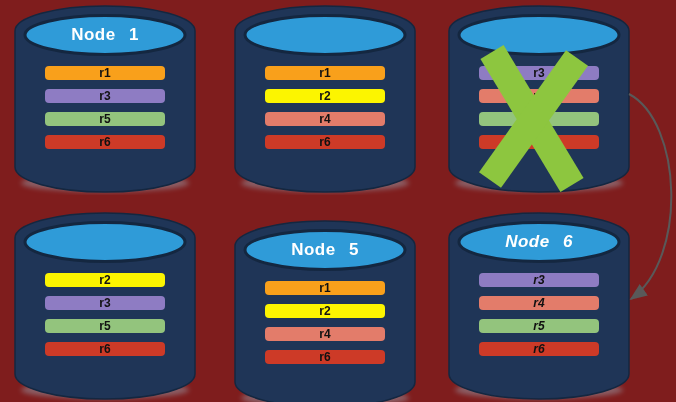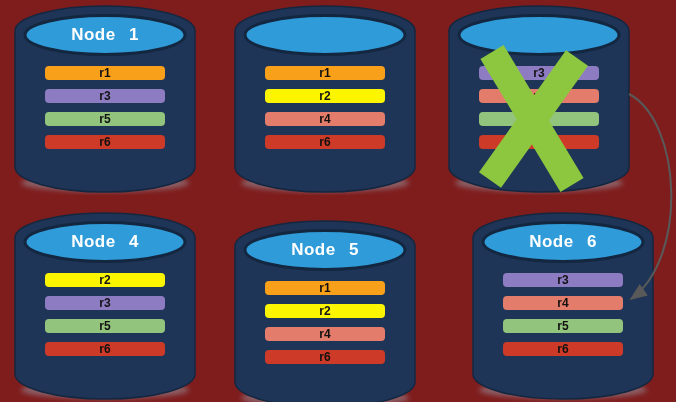--- a/index.html
+++ b/index.html
@@ -89,21 +89,20 @@
       <svg class="cyl" width="182" height="190" viewBox="0 0 182 190">
         <defs>
           <filter id="softblur" x="-30%" y="-30%" width="160%" height="160%">
             <feGaussianBlur stdDeviation="2.5"></feGaussianBlur>
           </filter>
         </defs>
         <ellipse cx="91" cy="178" rx="84" ry="9" filter="url(#softblur)" style="fill:#97A1AF;opacity:.5"></ellipse>
         <path d="M1,26 A90,25 0 0 1 181,26 L181,162 A90,25 0 0 1 1,162 Z" style="fill:var(--cyl-body);stroke:var(--cyl-outline);stroke-width:1.5"></path>
         <ellipse cx="91" cy="30" rx="80" ry="19.5" style="fill:var(--cyl-top);stroke:var(--cyl-outline);stroke-width:3"></ellipse>
       </svg>
-      <div class="node-title">Node 4</div>
       <div class="rows">
         <div class="record" style="background: rgb(252, 245, 0);">r2</div>
         <div class="record" style="background: rgb(142, 124, 195);">r3</div>
         <div class="record" style="background: rgb(147, 196, 125);">r5</div>
         <div class="record" style="background: rgb(205, 58, 39);">r6</div>
       </div>
     </div>
 
     <div class="node" style="left: 234px; top: 220px;">
       <svg class="cyl" width="182" height="190" viewBox="0 0 182 190">
@@ -118,21 +117,21 @@
       </svg>
       <div class="node-title">Node 5</div>
       <div class="rows">
         <div class="record" style="background: rgb(249, 160, 27);">r1</div>
         <div class="record" style="background: rgb(252, 245, 0);">r2</div>
         <div class="record" style="background: rgb(227, 124, 106);">r4</div>
         <div class="record" style="background: rgb(205, 58, 39);">r6</div>
       </div>
     </div>
 
-    <div class="node" style="left: 472px; top: 212px;">
+    <div class="node" style="left: 448px; top: 212px; font-style: italic;">
       <svg class="cyl" width="182" height="190" viewBox="0 0 182 190">
         <defs>
           <filter id="softblur" x="-30%" y="-30%" width="160%" height="160%">
             <feGaussianBlur stdDeviation="2.5"></feGaussianBlur>
           </filter>
         </defs>
         <ellipse cx="91" cy="178" rx="84" ry="9" filter="url(#softblur)" style="fill:#97A1AF;opacity:.5"></ellipse>
         <path d="M1,26 A90,25 0 0 1 181,26 L181,162 A90,25 0 0 1 1,162 Z" style="fill:var(--cyl-body);stroke:var(--cyl-outline);stroke-width:1.5"></path>
         <ellipse cx="91" cy="30" rx="80" ry="19.5" style="fill:var(--cyl-top);stroke:var(--cyl-outline);stroke-width:3"></ellipse>
       </svg>

